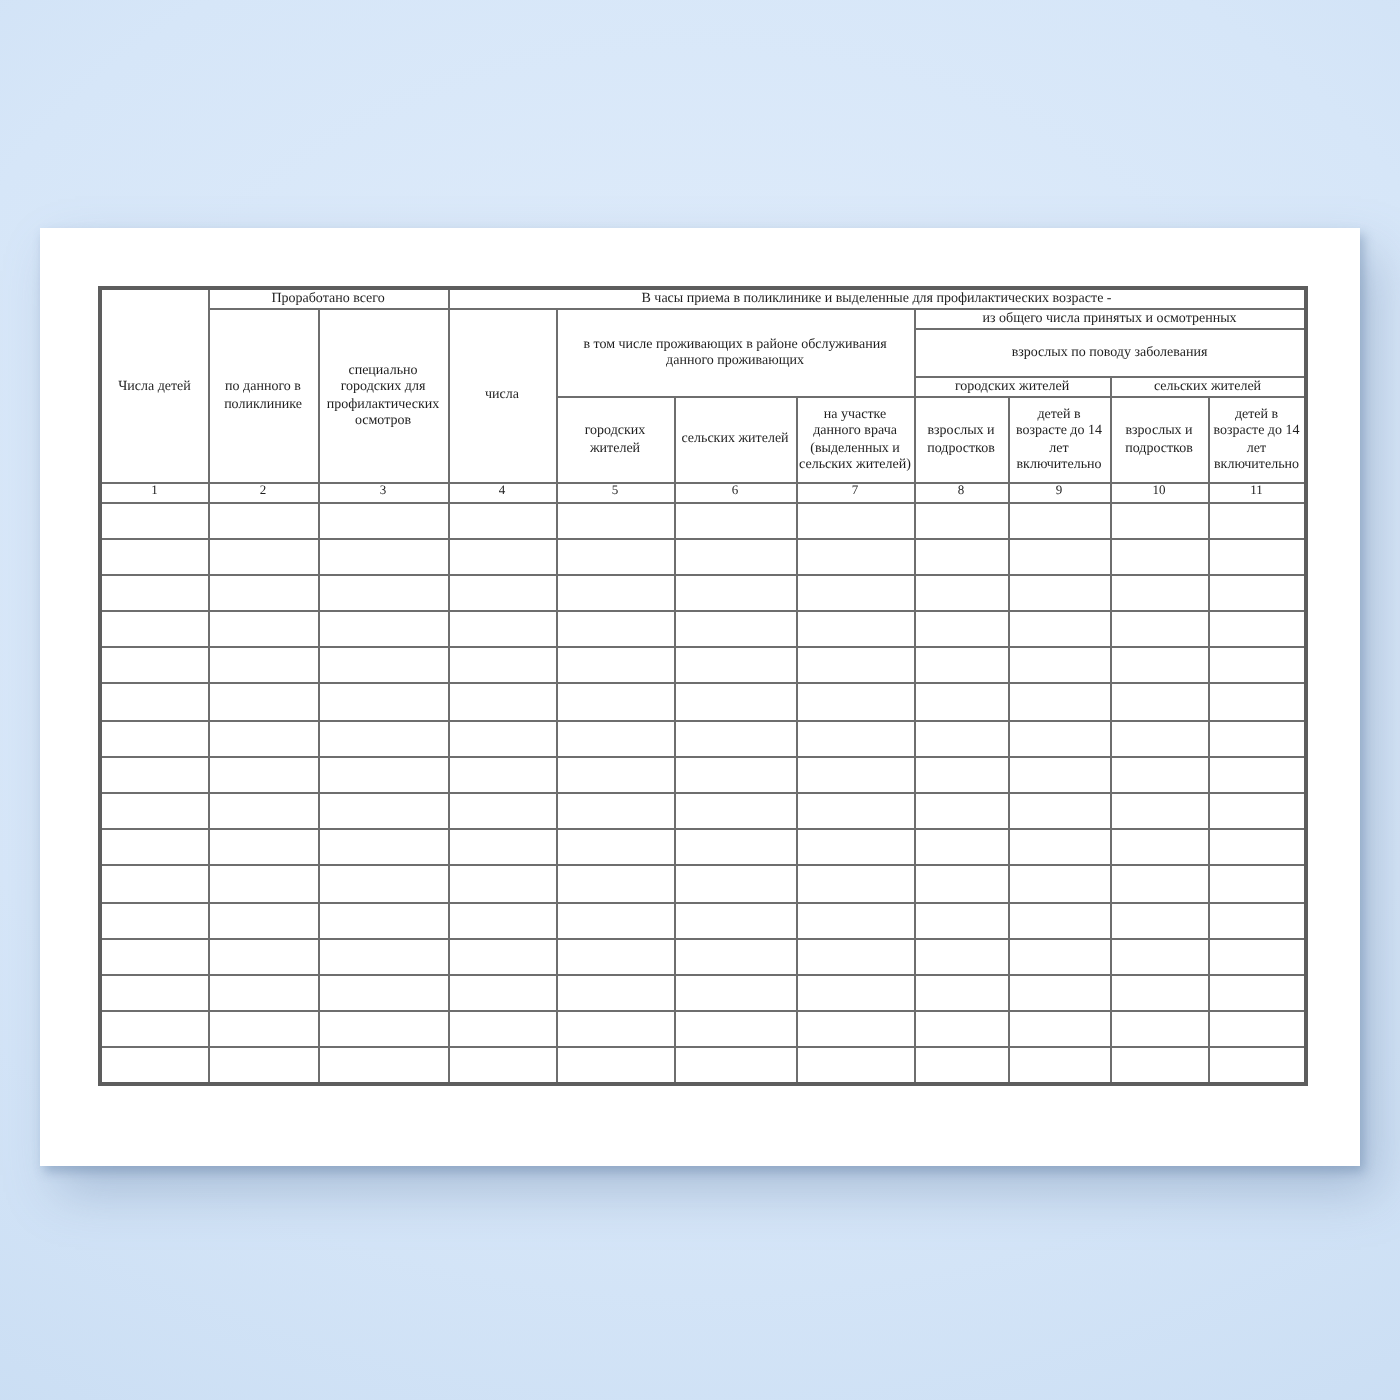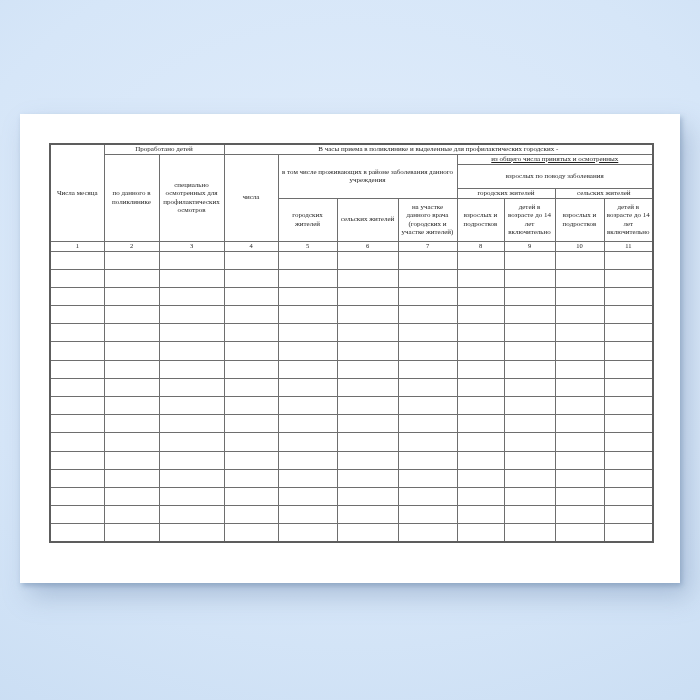--- a/index.html
+++ b/index.html
@@ -38,21 +38,21 @@
     background: #ffffff;
   }
   tr.r-a  { height: 10px; }
   tr.r-b  { height: 10px; }
   tr.r-c  { height: 24px; }
   tr.r-d  { height: 10px; }
   tr.r-e  { height: 43px; }
   tr.r-num { height: 10px; }
   tr.r-num td { font-size: 6.5px; padding: 0; }
   tbody tr.body-row { height: 18.2px; }
-  .underlined { text-decoration: underline; }
+  .underlined { }
 </style>
 </head>
 <body>
 
 <div class="paper">
   <table class="form-table">
     <colgroup>
       <col style="width:54px">
         <col style="width:55px">
         <col style="width:65px">
@@ -60,42 +60,42 @@
         <col style="width:59px">
         <col style="width:61px">
       <col style="width:59px">
         <col style="width:47px">
         <col style="width:51px">
       <col style="width:49px">
         <col style="width:49px">
     </colgroup>
     <thead>
       <tr class="r-a">
-        <th rowspan="5">Числа месяца</th>
-        <th colspan="2">Проработано детей</th>
-        <th colspan="8">В часы приема в поликлинике и выделенные для профилактических городских -</th>
+        <th rowspan="5">Числа детей</th>
+        <th colspan="2">Проработано всего</th>
+        <th colspan="8">В часы приема в поликлинике и выделенные для профилактических возрасте -</th>
       </tr>
       <tr class="r-b">
         <th rowspan="4">по данного в поликлинике</th>
-        <th rowspan="4">специально осмотренных для профилактических осмотров</th>
+        <th rowspan="4">специально городских для профилактических осмотров</th>
         <th rowspan="4">числа</th>
-        <th colspan="3" rowspan="3">в том числе проживающих в районе заболевания данного учреждения</th>
+        <th colspan="3" rowspan="3">в том числе проживающих в районе обслуживания данного проживающих</th>
         <th colspan="4" class="underlined">из общего числа принятых и осмотренных</th>
       </tr>
       <tr class="r-c">
         <th colspan="4">взрослых по поводу заболевания</th>
       </tr>
       <tr class="r-d">
         <th colspan="2">городских жителей</th>
         <th colspan="2">сельских жителей</th>
       </tr>
       <tr class="r-e">
         <th>городских жителей</th>
         <th>сельских жителей</th>
-        <th>на участке данного врача (городских и участке жителей)</th>
+        <th>на участке данного врача (выделенных и сельских жителей)</th>
         <th>взрослых и подростков</th>
         <th>детей в возрасте до 14 лет включительно</th>
         <th>взрослых и подростков</th>
         <th>детей в возрасте до 14 лет включительно</th>
       </tr>
       <tr class="r-num" id="numbers-row">
           <td>1</td>
           <td>2</td>
           <td>3</td>
           <td>4</td>

